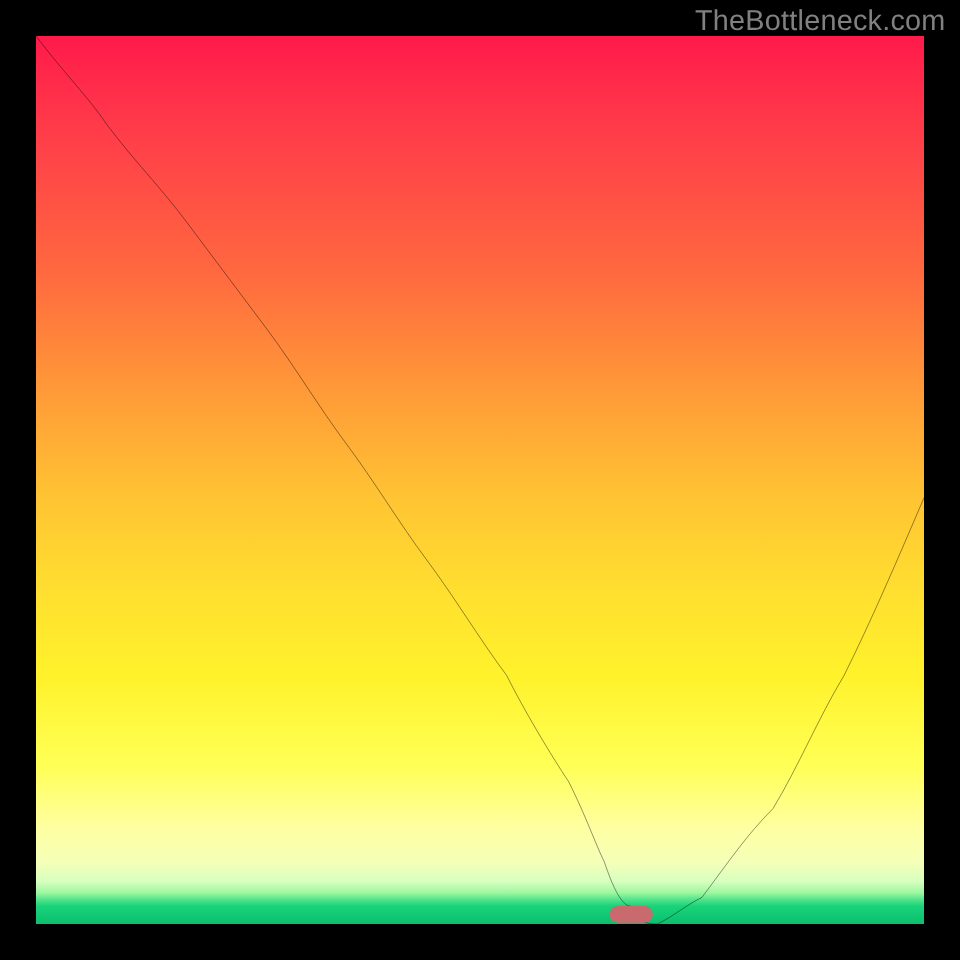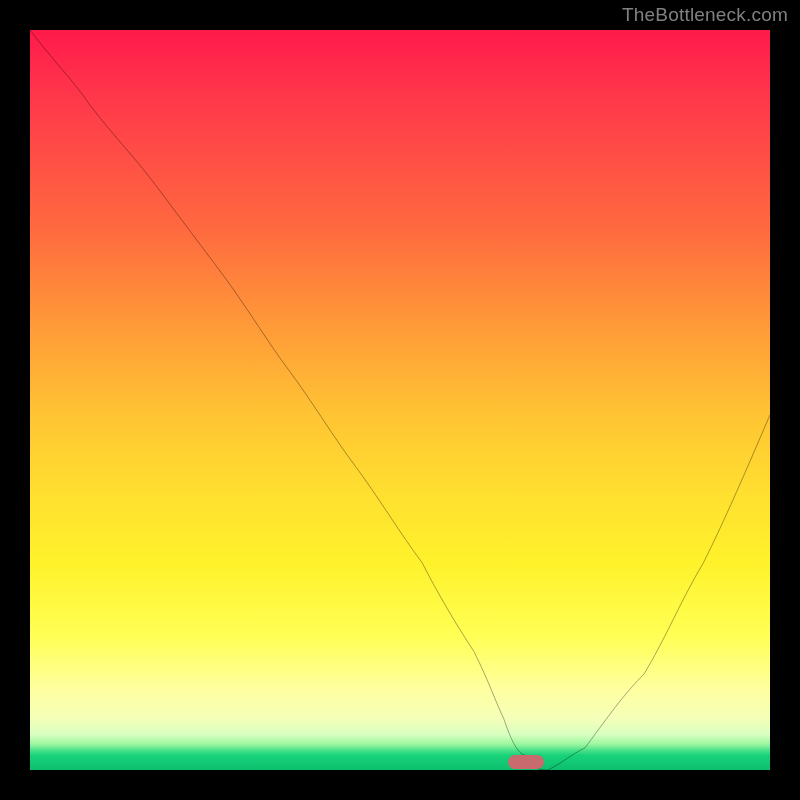--- a/index.html
+++ b/index.html
@@ -41,21 +41,21 @@
       #4de28a 97.3%,
       #18d37a 98%,
       #0cbf6e 100%
     );
   }
   .watermark {
     position: absolute;
     top: 4px;
     right: 12px;
     color: #808080;
-    font-size: 19px;
+    font-size: 24px;
     letter-spacing: 0.2px;
     user-select: none;
   }
   svg.curve {
     position: absolute;
     left: 0;
     top: 0;
     width: 740px;
     height: 740px;
     overflow: visible;

